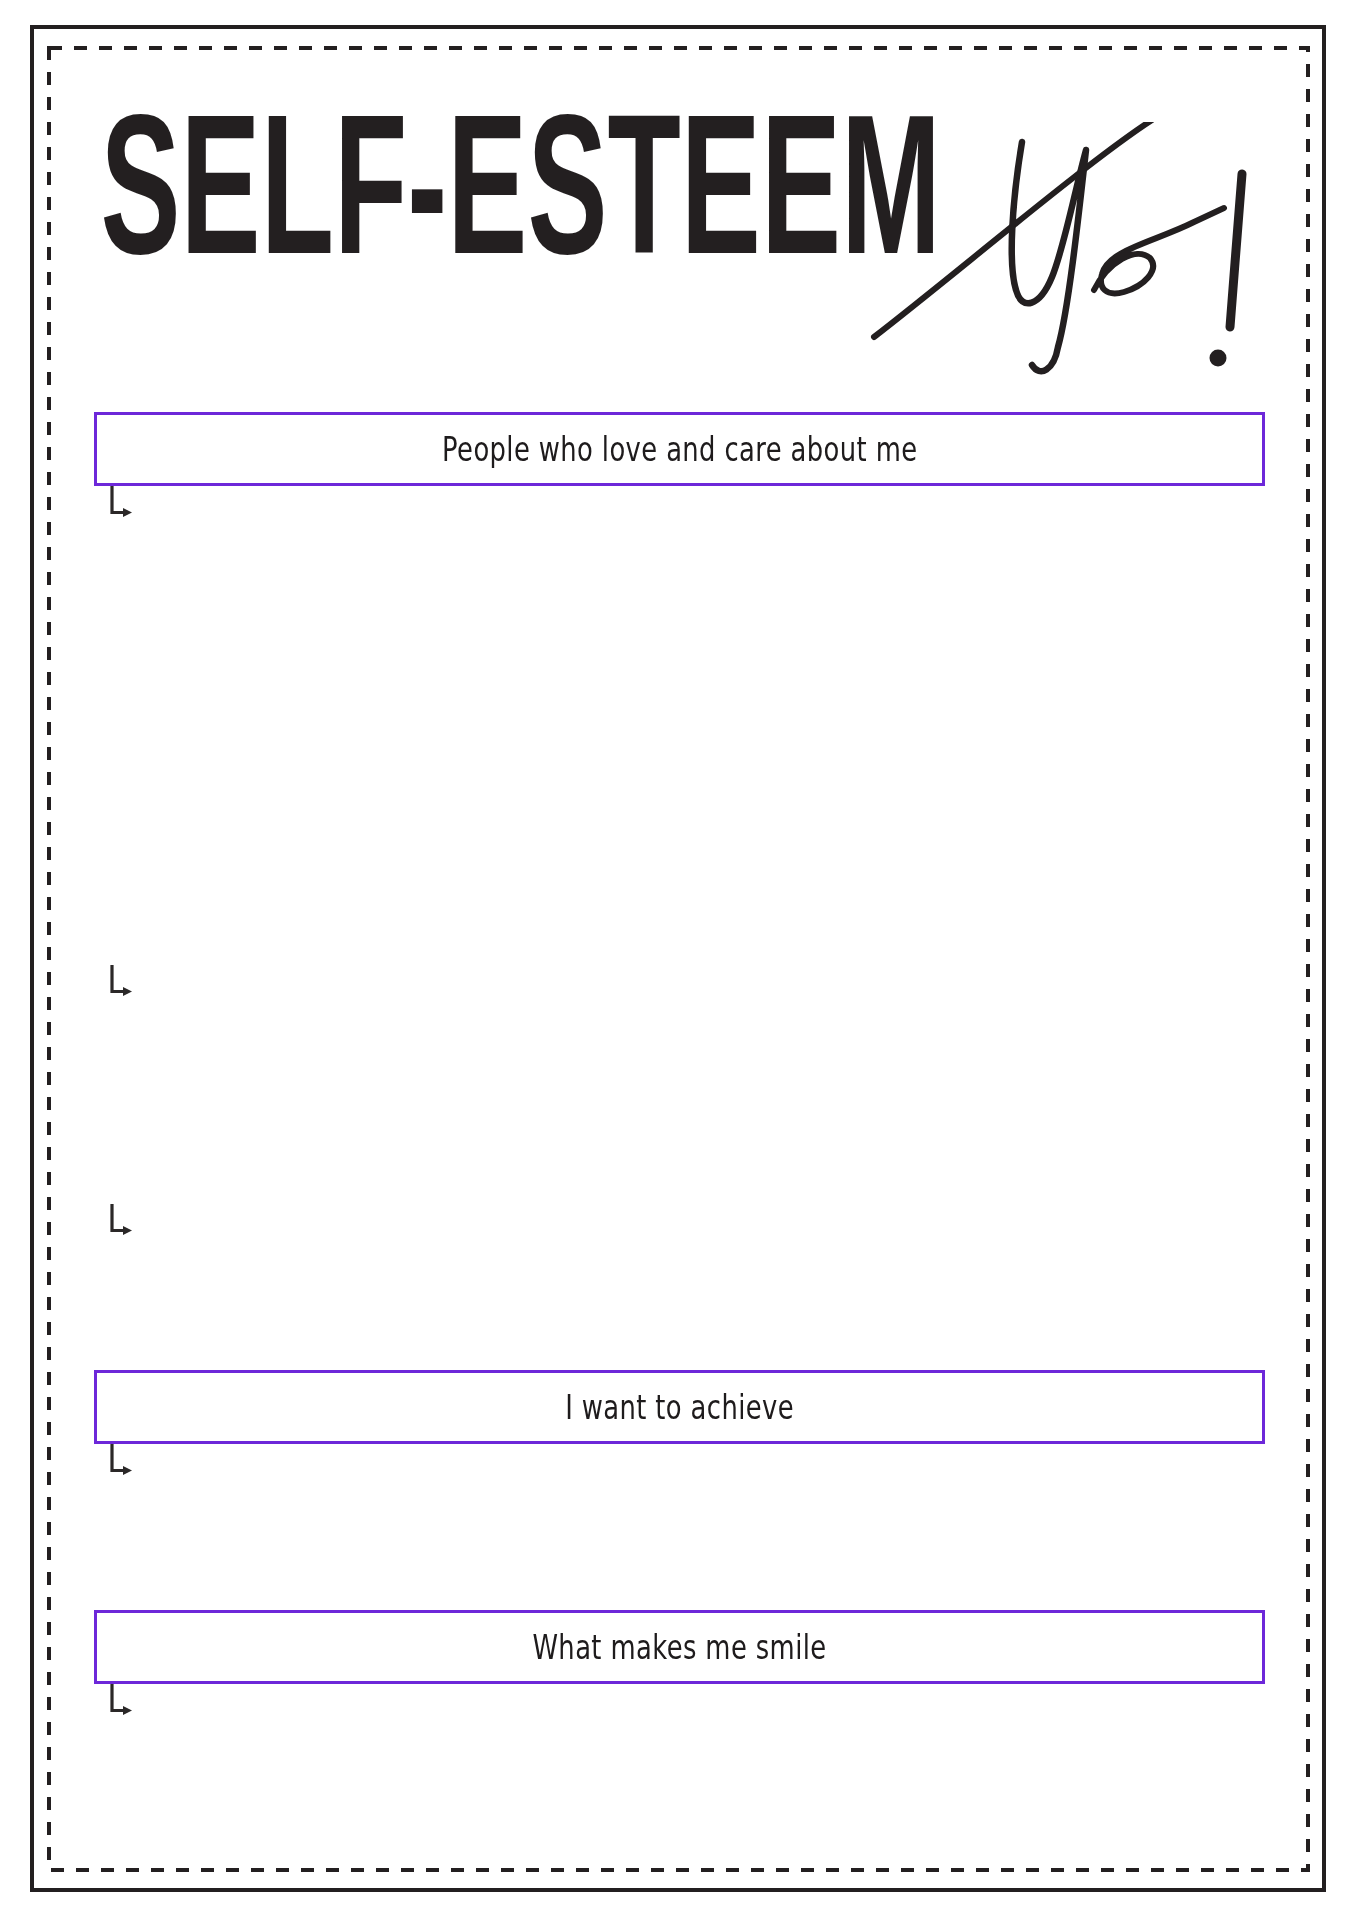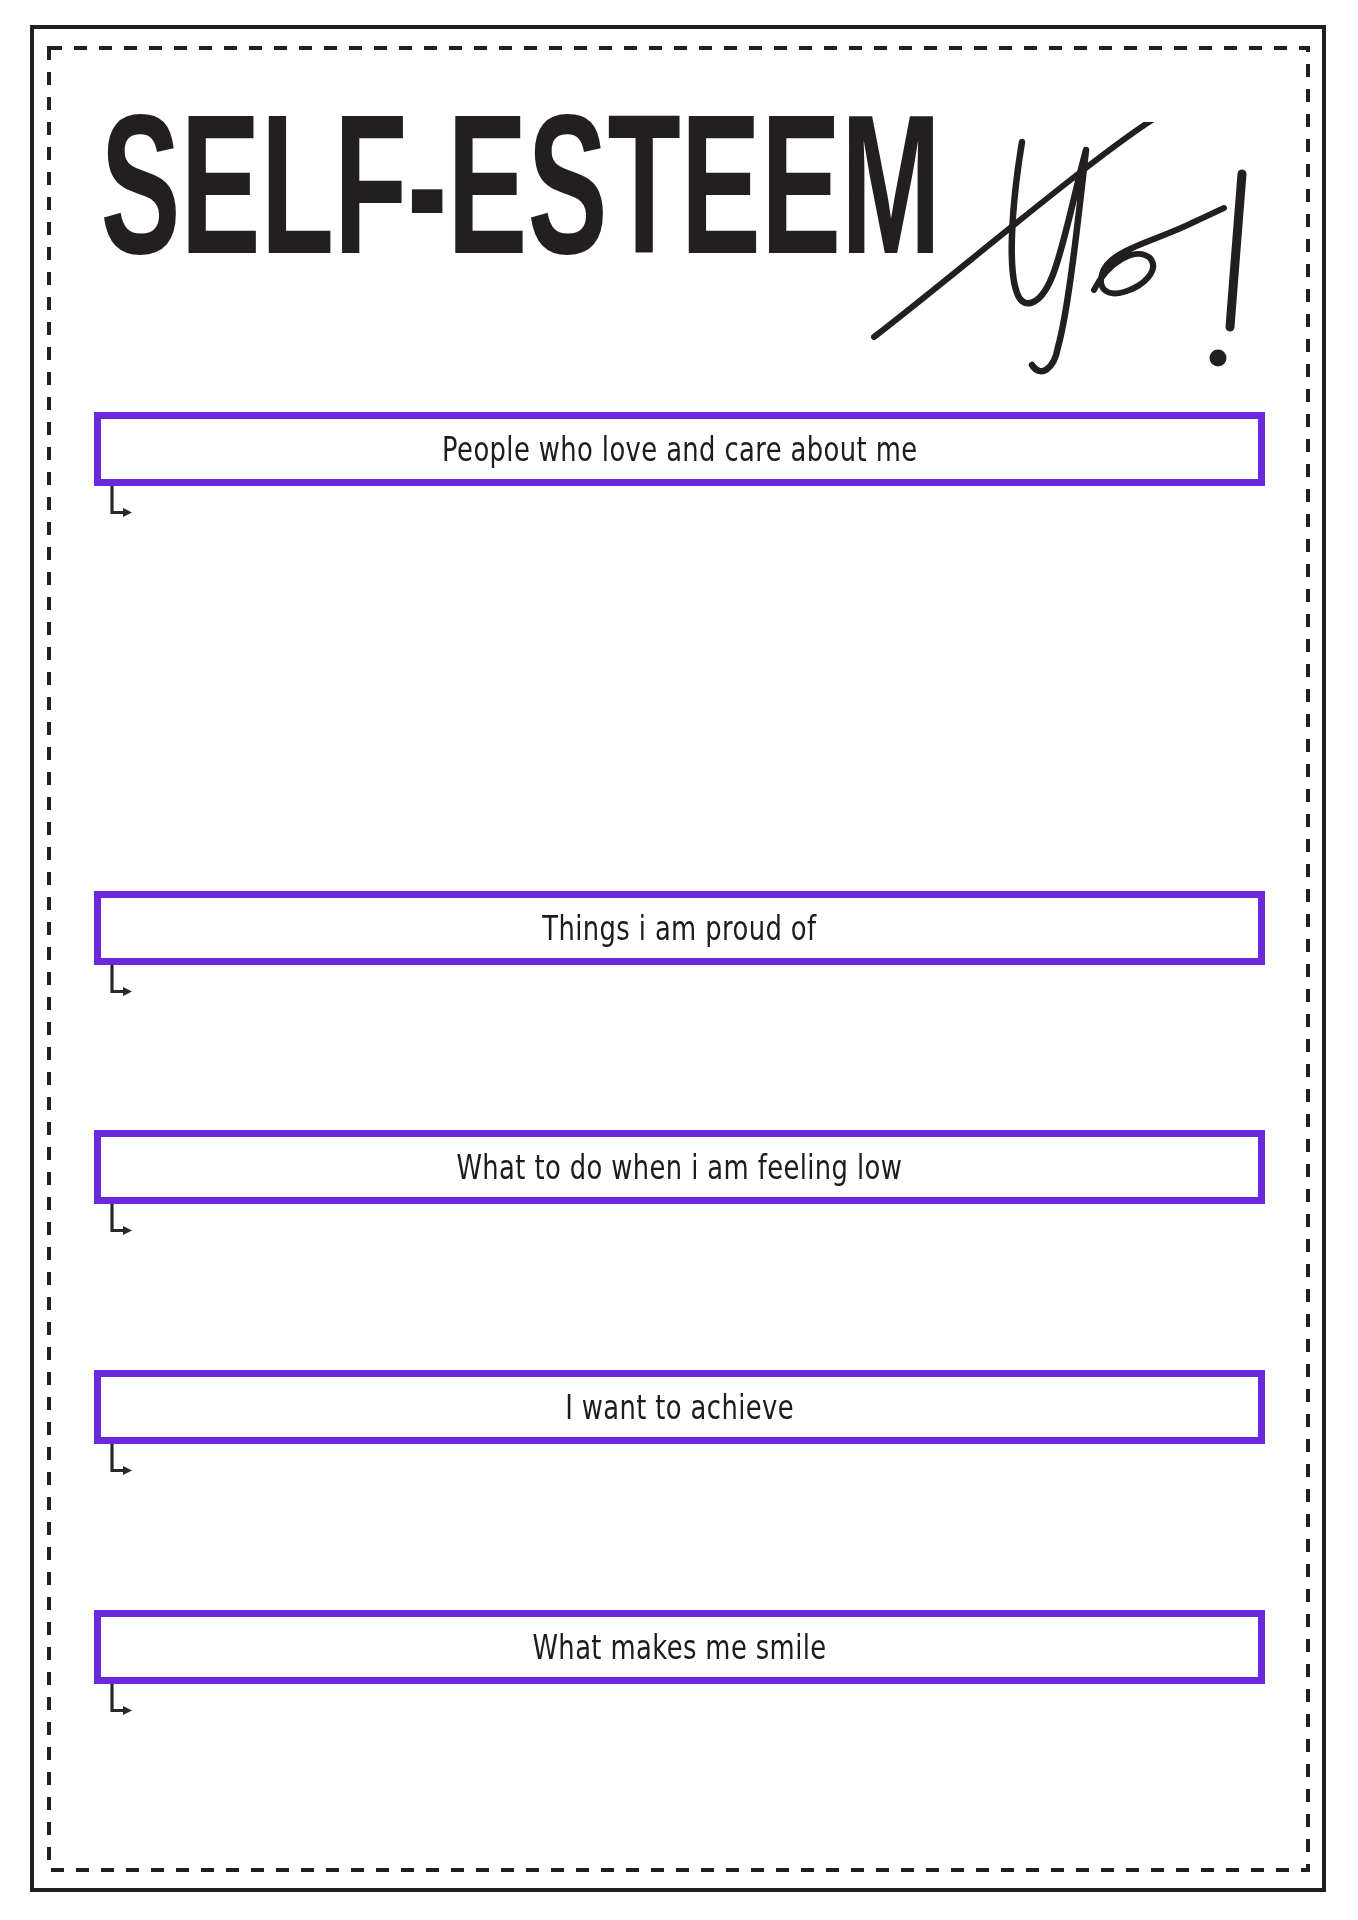--- a/index.html
+++ b/index.html
@@ -62,21 +62,21 @@
     width: 1358px;
     height: 238px;
   }
   .prompt-box {
     position: absolute;
     left: 94px;
     top: 0;
     width: 1171px;
     height: 74px;
     box-sizing: border-box;
-    border: 7px solid #6d28d9;
+    border: 3px solid #6d28d9;
     background: #ffffff;
     display: flex;
     align-items: center;
     justify-content: center;
   }
   .box-label {
     display: inline-block;
     font-family: "DejaVu Sans", sans-serif;
     font-size: 34px;
     letter-spacing: 0.5px;
@@ -134,34 +134,28 @@
     </div>
     <svg class="answer-arrow" viewBox="0 0 32 38">
       <path d="M4,1 V27.5 H15" fill="none" stroke="#2b2828" stroke-width="3.2"></path>
       <path d="M15,23 L24,27.5 L15,32 Z" fill="#2b2828"></path>
     </svg>
     <div class="answer-space"></div>
   </div>
 
 
   <div class="section" style="top:891px">
-    <div class="prompt-box">
-      <span class="box-label">Things i am proud of</span>
-    </div>
     <svg class="answer-arrow" viewBox="0 0 32 38">
       <path d="M4,1 V27.5 H15" fill="none" stroke="#2b2828" stroke-width="3.2"></path>
       <path d="M15,23 L24,27.5 L15,32 Z" fill="#2b2828"></path>
     </svg>
     <div class="answer-space"></div>
   </div>
 
   <div class="section" style="top:1130px">
-    <div class="prompt-box">
-      <span class="box-label">What to do when i am feeling low</span>
-    </div>
     <svg class="answer-arrow" viewBox="0 0 32 38">
       <path d="M4,1 V27.5 H15" fill="none" stroke="#2b2828" stroke-width="3.2"></path>
       <path d="M15,23 L24,27.5 L15,32 Z" fill="#2b2828"></path>
     </svg>
     <div class="answer-space"></div>
   </div>
 
   <div class="section" style="top:1610px">
     <div class="prompt-box">
       <span class="box-label">What makes me smile</span>

